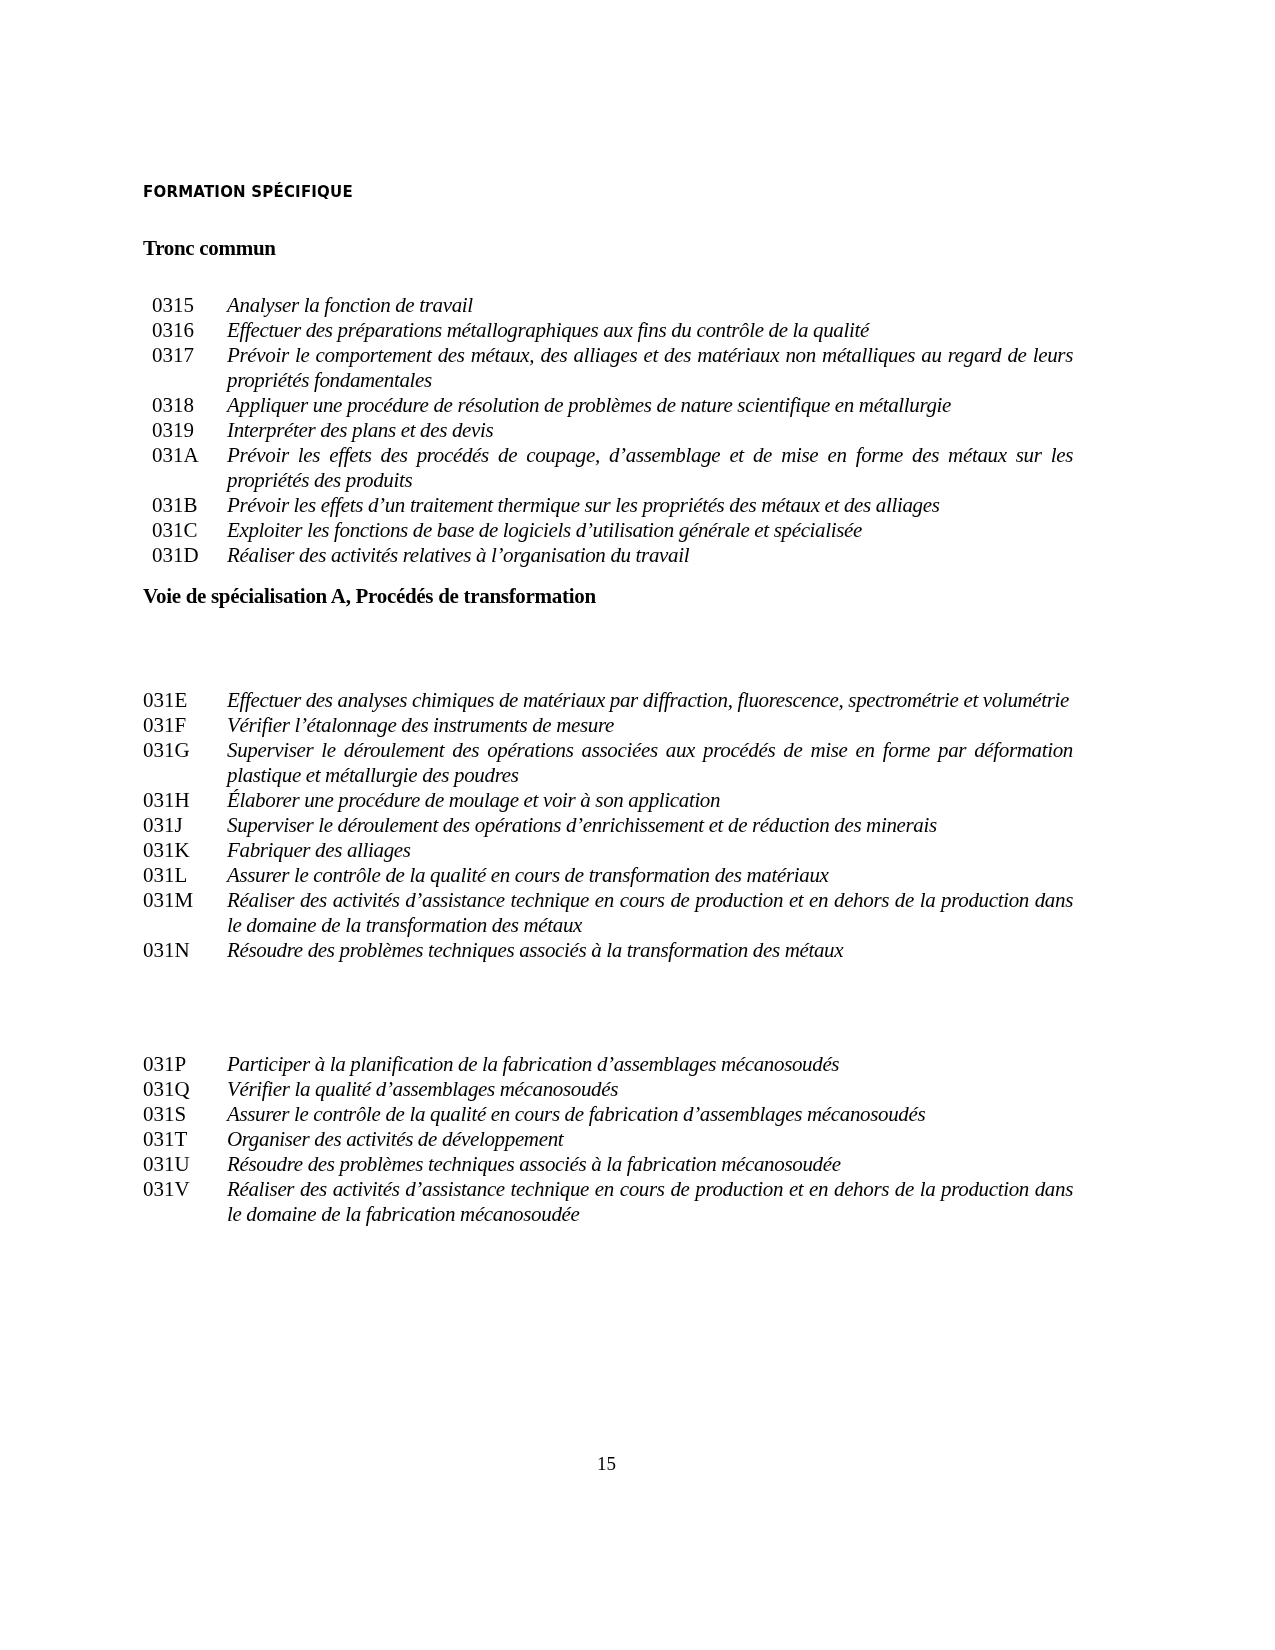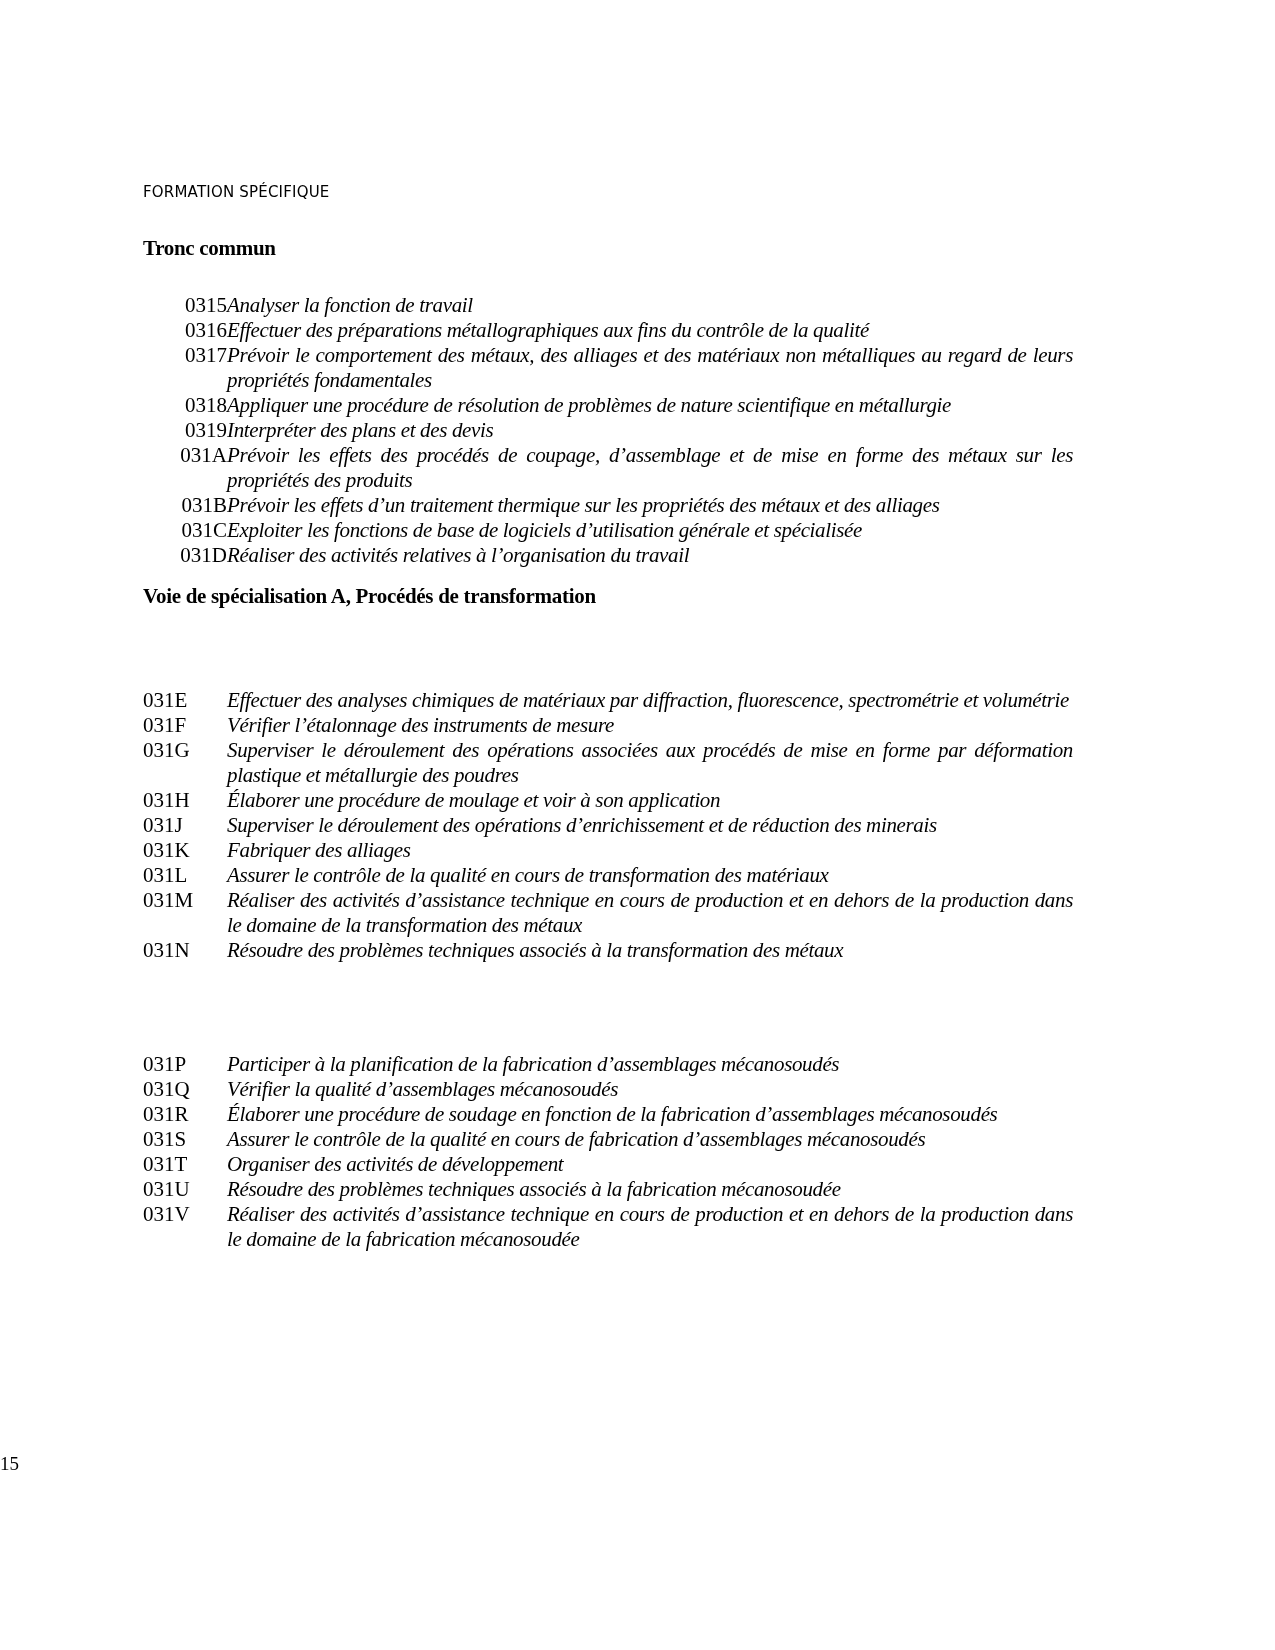--- a/index.html
+++ b/index.html
@@ -1,25 +1,25 @@
 <!DOCTYPE html>
 <html><head>
 <meta charset="utf-8">
 <style>
   html, body { margin: 0; padding: 0; background: #ffffff; }
   body { width: 1275px; height: 1650px; position: relative; color: #000; overflow: hidden; }
   .page { position: absolute; left: 0; top: 0; width: 1275px; height: 1650px; }
-  .kicker { position: absolute; left: 143px; top: 183px; font-family: "DejaVu Sans", sans-serif; font-weight: normal; font-size: 15px; letter-spacing: 0.2px; }
+  .kicker { position: absolute; left: 143px; top: 183px; font-family: "DejaVu Sans", sans-serif; font-weight: bold; font-size: 15px; letter-spacing: 0.2px; }
   .section-title { position: absolute; left: 143px; font-family: "Liberation Serif", serif; font-weight: bold; font-size: 21px; letter-spacing: -0.3px; }
   .list { position: absolute; left: 143px; width: 930px; margin: 0; padding: 0; list-style: none; font-family: "Liberation Serif", serif; font-size: 21px; line-height: 25px; }
   .list li { display: flex; }
   .code { flex: 0 0 84px; }
-  .list.indented .code { padding-left: 9px; flex-basis: 75px; text-align: right; }
+  .list.indented .code { padding-left: 9px; flex-basis: 75px; }
   .desc { flex: 1; text-align: justify; letter-spacing: -0.35px; font-style: italic; }
-  .page-number { position: absolute; left: 0; width: 1213px; top: 1453px; font-family: "Liberation Serif", serif; font-size: 19px; }
+  .page-number { position: absolute; left: 0; width: 1213px; text-align: center; top: 1453px; font-family: "Liberation Serif", serif; font-size: 19px; }
 </style>
 </head>
 <body>
 
 <div class="page">
   <div class="kicker">FORMATION SPÉCIFIQUE</div>
 
   <div class="section-title" style="top:236px;text-align:center;">Tronc commun</div>
   <ul class="list indented" style="top:293px;">
       <li>
@@ -103,24 +103,20 @@
   <ul class="list" style="top:1052px;">
       <li>
         <span class="code">031P</span>
         <span class="desc">Participer à la planification de la fabrication d’assemblages mécanosoudés</span>
       </li>
       <li>
         <span class="code">031Q</span>
         <span class="desc">Vérifier la qualité d’assemblages mécanosoudés</span>
       </li>
       <li>
-        <span class="code">031R</span>
-        <span class="desc">Élaborer une procédure de soudage en fonction de la fabrication d’assemblages mécanosoudés</span>
-      </li>
-      <li>
         <span class="code">031S</span>
         <span class="desc">Assurer le contrôle de la qualité en cours de fabrication d’assemblages mécanosoudés</span>
       </li>
       <li>
         <span class="code">031T</span>
         <span class="desc">Organiser des activités de développement</span>
       </li>
       <li>
         <span class="code">031U</span>
         <span class="desc">Résoudre des problèmes techniques associés à la fabrication mécanosoudée</span>

